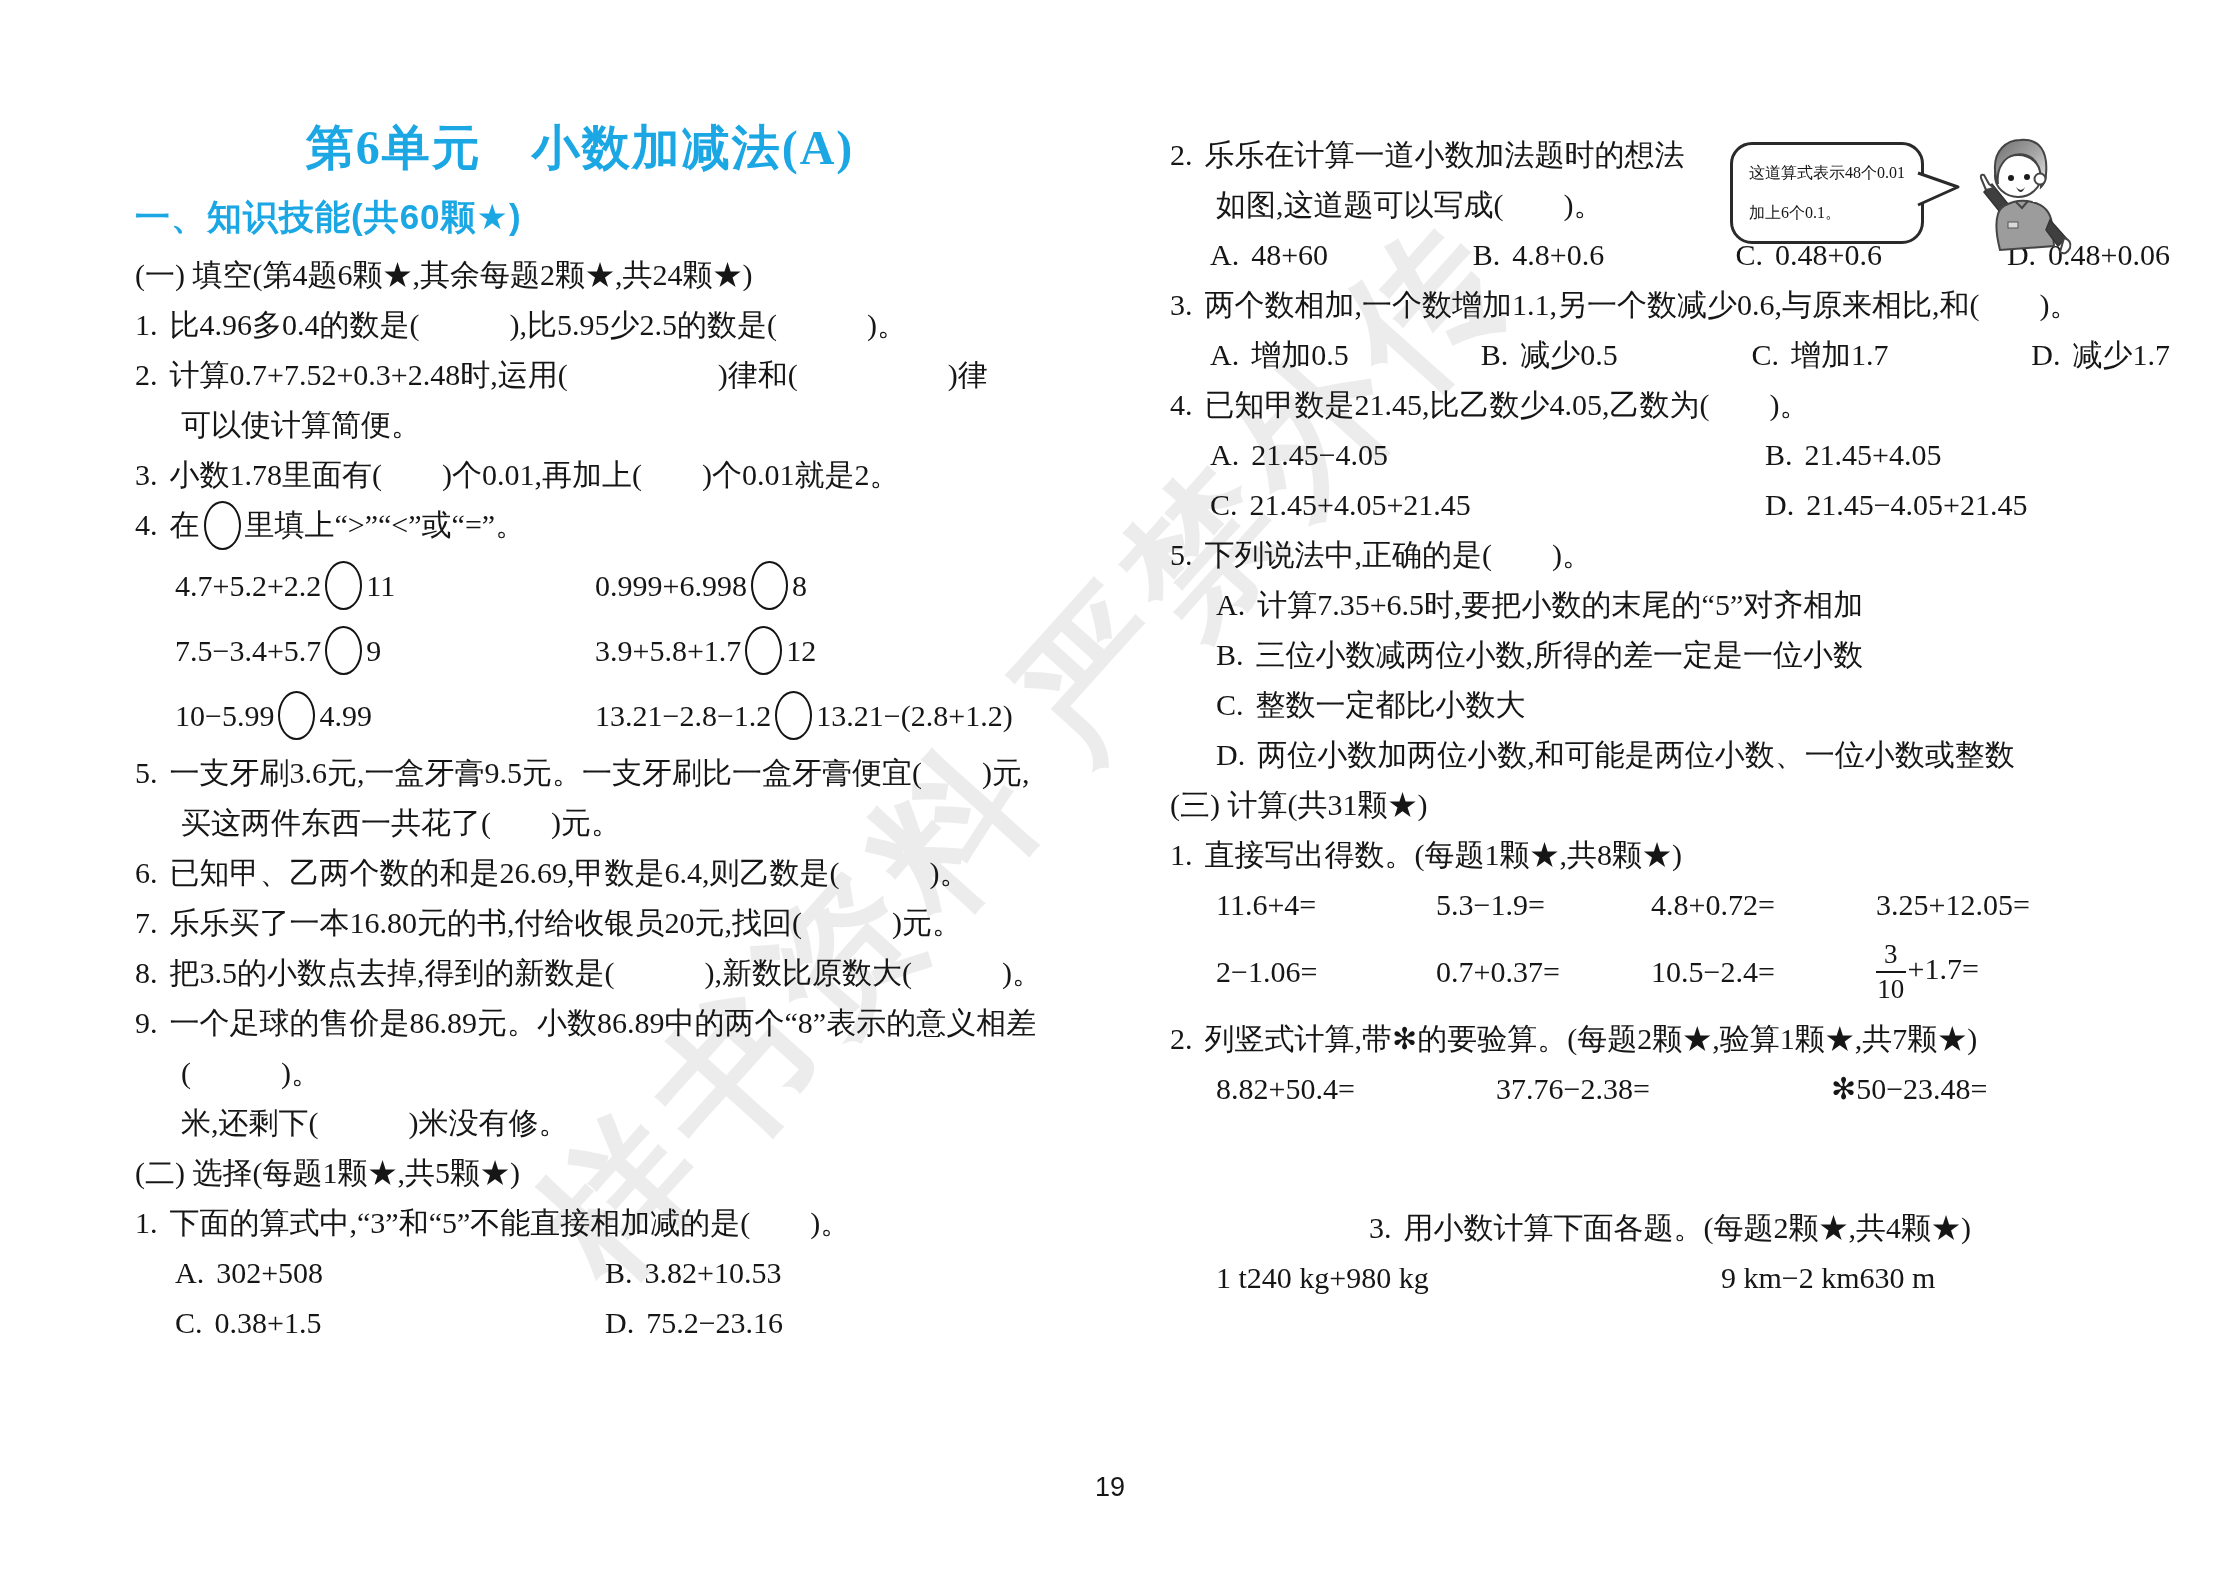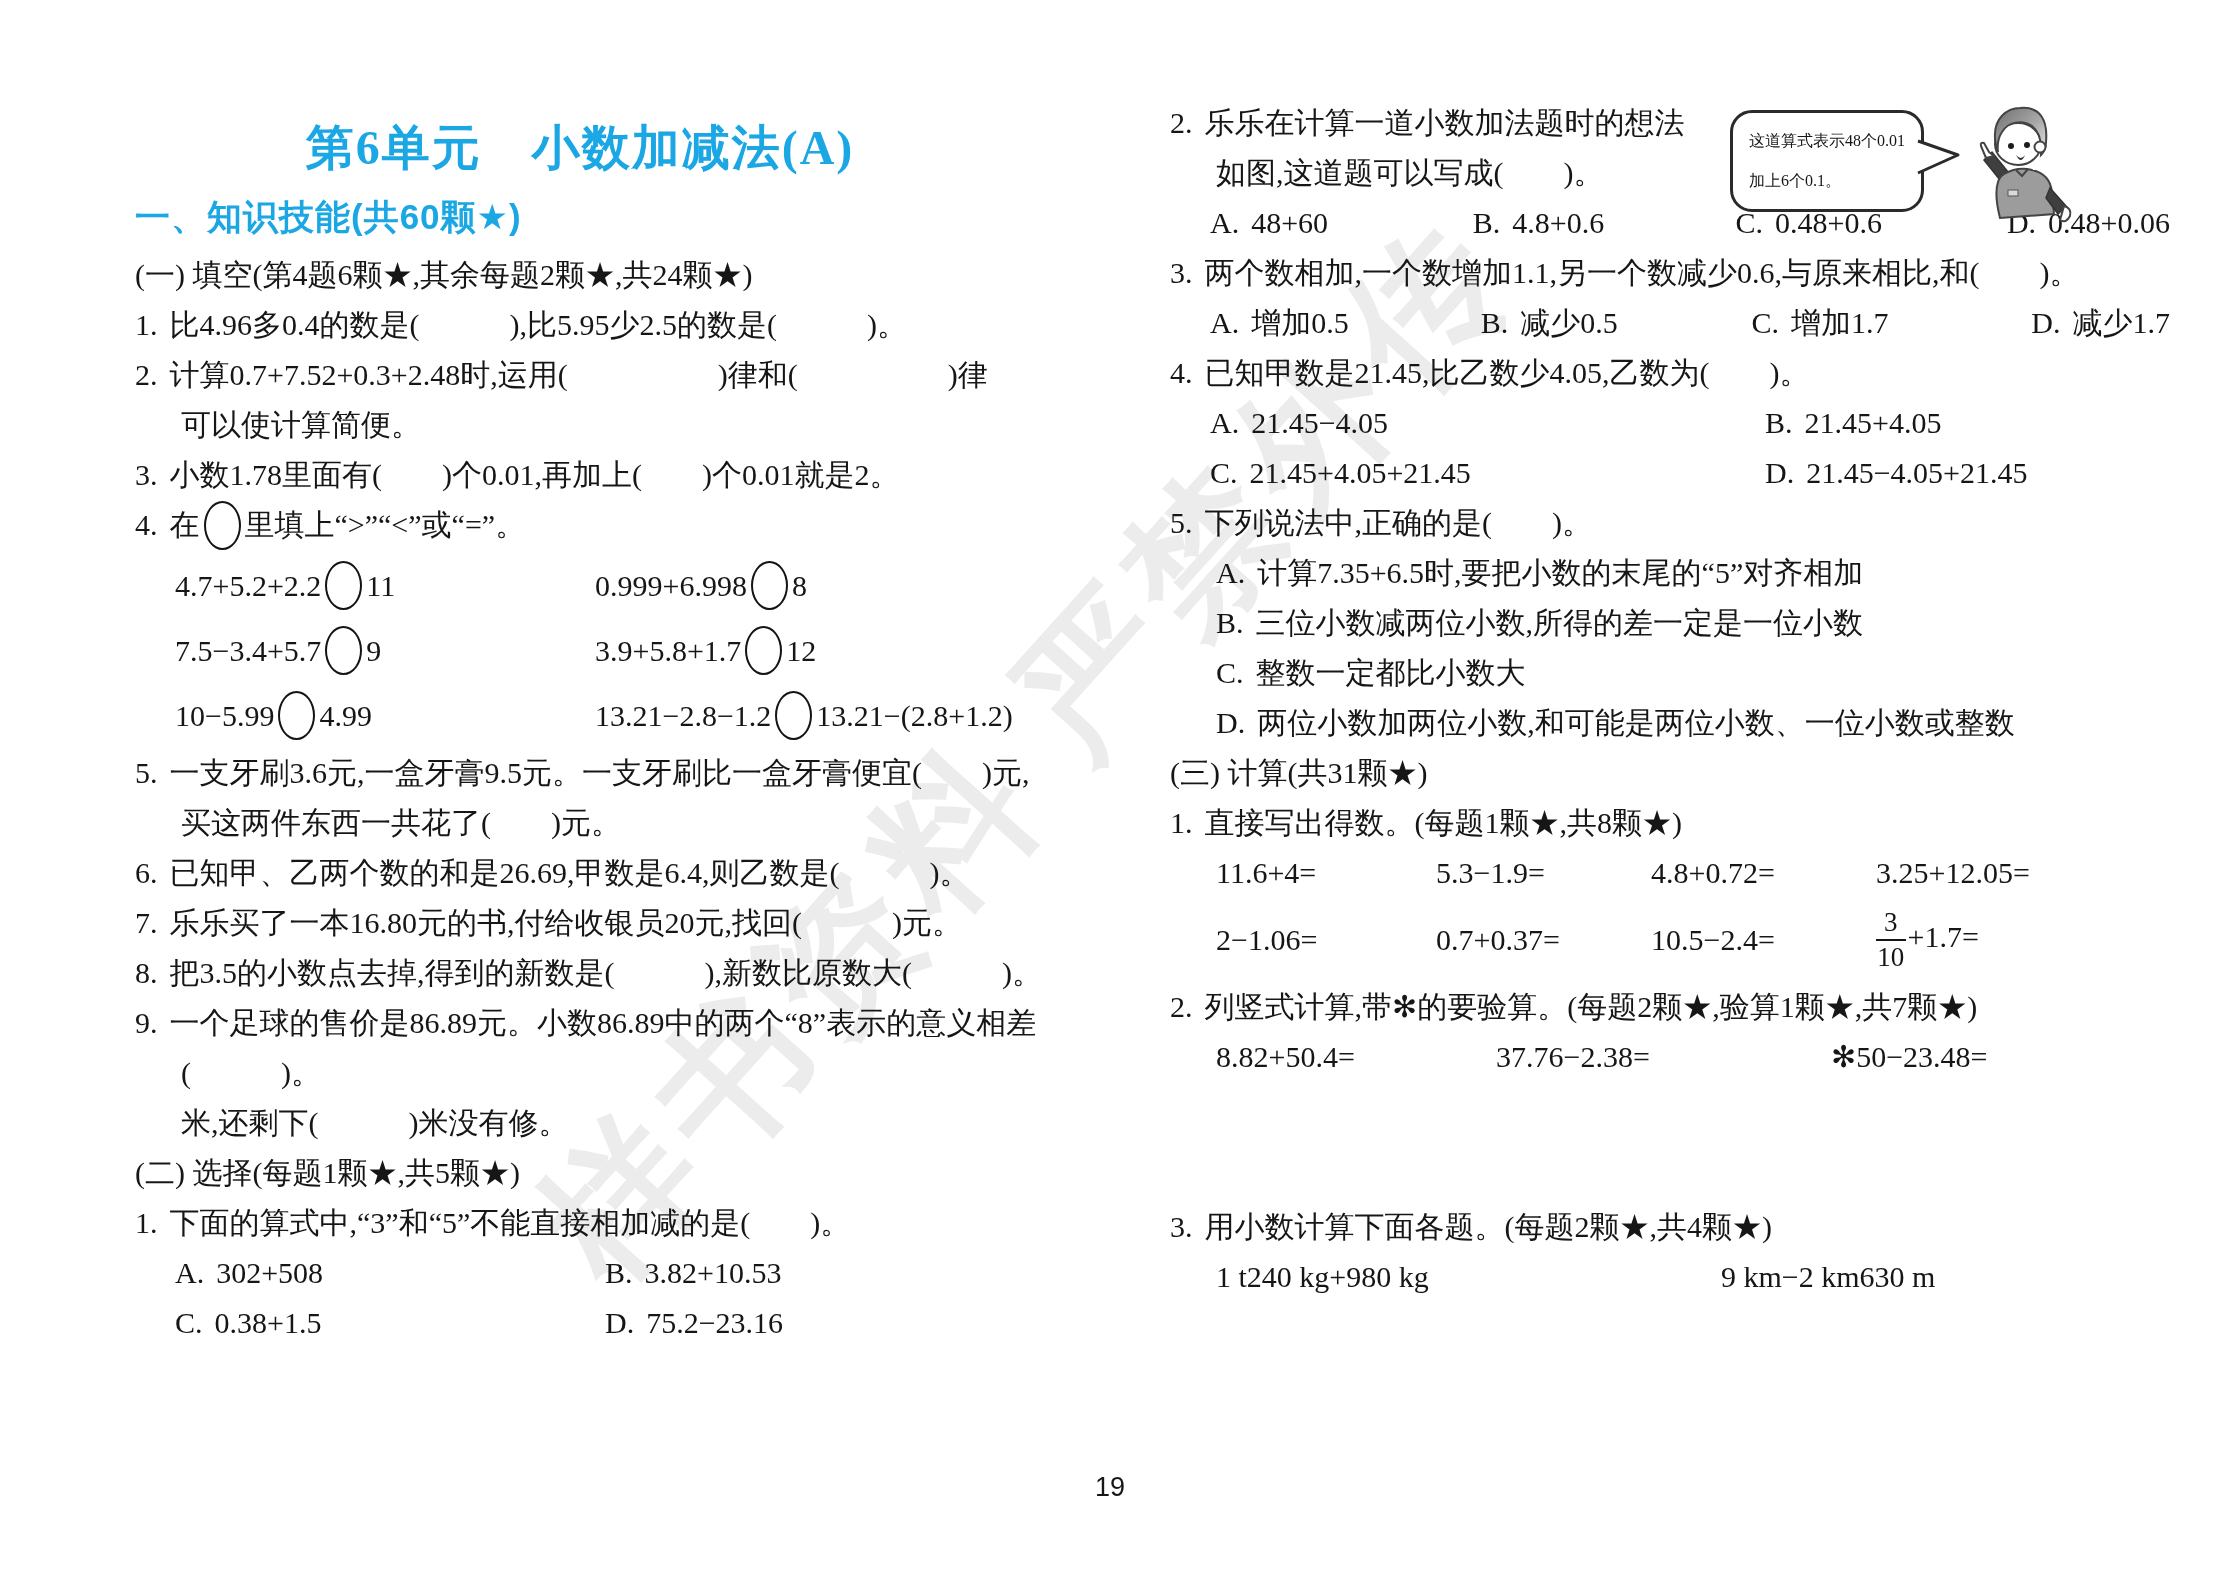--- a/index.html
+++ b/index.html
@@ -43,41 +43,41 @@
 
   .optgrid { display:grid; padding-left:40px; }
   .optgrid.left-g  { grid-template-columns:430px 1fr; }
   .optgrid.right-g { grid-template-columns:555px 1fr;font-family:Liberation Serif, serif; }
   .optrow4 { display:flex; padding-left:40px;gap:28px; }
   .optrow4 > .line:nth-child(1){ width:27%; }
   .optrow4 > .line:nth-child(2){ width:27%; }
   .optrow4 > .line:nth-child(3){ width:28%; }
   .optlabel { display:inline-block; margin-right:12px; }
 
-  .q2wrap { position:relative; }
+  .q2wrap { position:relative;margin-top:32px; }
   .figure { position:absolute; left:560px; top:12px; display:flex; align-items:flex-start; z-index:2; }
   .bubble {
     position:relative; border:3px solid #2a2a2a; border-radius:22px;
     padding:8px 16px; font-size:16px; line-height:40px; background:#fff; white-space:nowrap;
   }
   .bubble-tail { position:absolute; right:-40px; top:26px; }
   .boy { margin-left:46px; margin-top:-8px; }
 
   .eqrow { display:flex; padding-left:46px; font-size:30px; line-height:50px; white-space:nowrap; }
   .eqrow.r4 > span:nth-child(1){ width:220px; flex:none; }
   .eqrow.r4 > span:nth-child(2){ width:215px; flex:none; }
   .eqrow.r4 > span:nth-child(3){ width:225px; flex:none; }
   .eqrow.r3 > span:nth-child(1){ width:280px; flex:none; }
   .eqrow.r3 > span:nth-child(2){ width:335px; flex:none; }
   .eqrow.r2 > span:nth-child(1){ width:505px; flex:none; }
   .fracrow { align-items:center; height:84px; }
   .frac { display:inline-flex; flex-direction:column; text-align:center; vertical-align:middle; font-size:27px; line-height:33px; margin-right:2px; }
   .frac .fn { border-bottom:2.5px solid var(--ink); padding:0 8px; }
 
-  .gap-before-q3 { margin-top:120px; }
+  .gap-before-q3 { margin-top:89px;text-align:center; }
   .pagenum {
     position:absolute; left:0; right:0; top:1472px; text-align:center;
     font-size:27px; font-family:"Liberation Sans","DejaVu Sans",sans-serif; z-index:1;
   }
 </style>
 </head>
 <body>
 
 <div class="watermark">样书资料 严禁外传</div>
 

